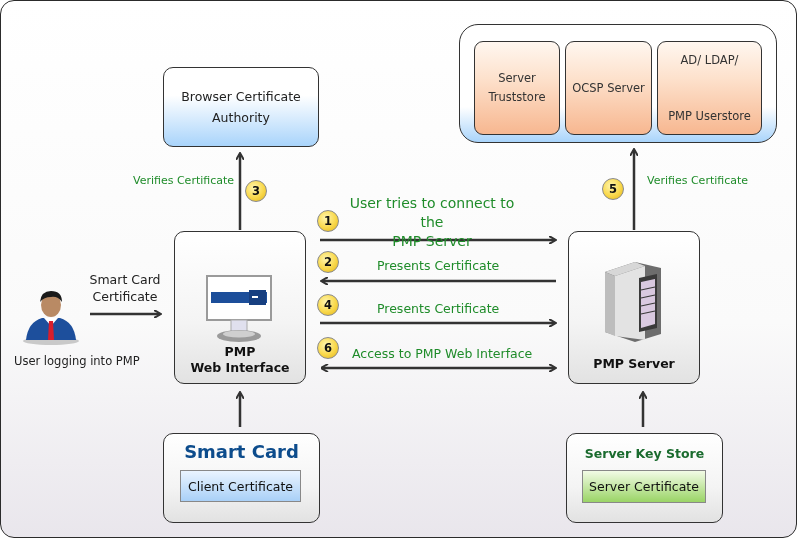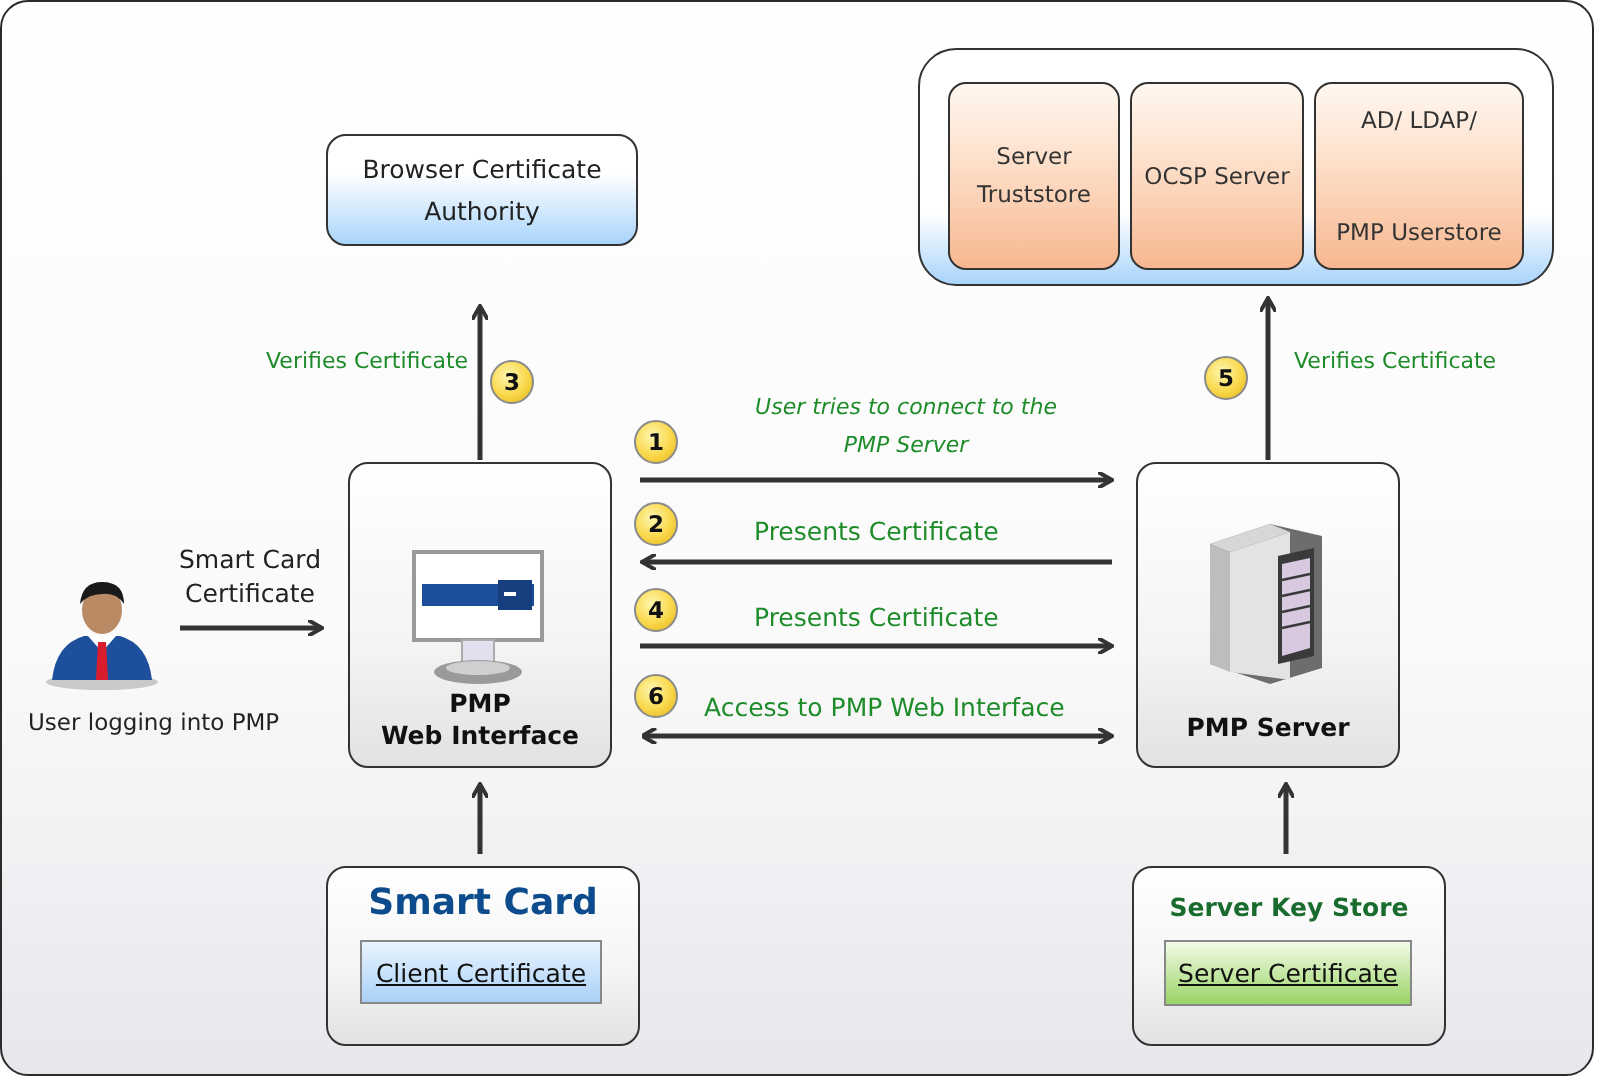--- a/index.html
+++ b/index.html
@@ -14,21 +14,21 @@
   .orange-box { background:linear-gradient(#fff7f0 0%, #fde1cc 40%, #f7b790 100%); border-radius:9px; border:1.2px solid #333; }
   .center-text { display:flex; flex-direction:column; align-items:center; justify-content:center; text-align:center; }
   .t13 { font-size:12.5px; color:#222; line-height:21px; }
   .t12 { font-size:11.5px; color:#333; line-height:19px; }
   .green { color:#1f8c2a; }
   .bold { font-weight:bold; }
   .badge { position:absolute; width:22px; height:22px; border-radius:50%; box-sizing:border-box;
            border:1.5px solid #8a8a8a; background:radial-gradient(circle at 40% 35%, #fff6b0 0%, #f9d84a 55%, #e0b21a 100%);
            font-size:11.5px; font-weight:bold; color:#111; display:flex; align-items:center; justify-content:center; }
   svg.arrows { position:absolute; left:0; top:0; }
-  .inner-cert { position:absolute; box-sizing:border-box; border:1px solid #888; display:flex; align-items:center; justify-content:center; font-size:12.5px; color:#111;text-decoration:underline; }
+  .inner-cert { position:absolute; box-sizing:border-box; border:1px solid #888; display:flex; align-items:center; justify-content:center; font-size:12.5px; color:#111; }
 </style>
 </head>
 <body>
 
 <div class="frame"></div>
 
 <svg class="arrows" width="800" height="541">
   <defs>
     <marker id="ah" markerWidth="8" markerHeight="8" refX="6" refY="4" orient="auto" markerUnits="userSpaceOnUse">
       <path d="M0,0 L7,4 L0,8" fill="none" stroke="#333" stroke-width="2"></path>
@@ -41,21 +41,21 @@
   <line x1="634" y1="230" x2="634" y2="150" stroke="#333" stroke-width="2.5" marker-end="url(#ah)"></line>
   <line x1="90" y1="314" x2="160" y2="314" stroke="#333" stroke-width="2.5" marker-end="url(#ah)"></line>
   <line x1="320" y1="240" x2="555" y2="240" stroke="#333" stroke-width="2.5" marker-end="url(#ah)"></line>
   <line x1="556" y1="281" x2="322" y2="281" stroke="#333" stroke-width="2.5" marker-end="url(#ah)"></line>
   <line x1="320" y1="323" x2="555" y2="323" stroke="#333" stroke-width="2.5" marker-end="url(#ah)"></line>
   <line x1="322" y1="368" x2="555" y2="368" stroke="#333" stroke-width="2.5" marker-end="url(#ah)" marker-start="url(#ahs)"></line>
   <line x1="240" y1="427" x2="240" y2="393" stroke="#333" stroke-width="2.5" marker-end="url(#ah)"></line>
   <line x1="643" y1="427" x2="643" y2="393" stroke="#333" stroke-width="2.5" marker-end="url(#ah)"></line>
 </svg>
 
-<div class="box blue-box center-text" style="left:163px; top:67px; width:156px; height:56px;">
+<div class="box blue-box center-text" style="left:163px; top:67px; width:156px; height:80px;">
   <span class="t13">Browser Certificate</span>
   <span class="t13">Authority</span>
 </div>
 
 <div class="box blue-box" style="left:459px; top:24px; width:318px; height:119px; background:linear-gradient(#ffffff 0%, #ffffff 70%, #a9d4fb 100%);border-radius:19px;">
   <div class="orange-box abs center-text" style="left:14px; top:16px; width:84px; height:92px;">
     <span class="t12">Server</span>
     <span class="t12">Truststore</span>
   </div>
   <div class="orange-box abs center-text" style="left:105px; top:16px; width:85px; height:92px;">
@@ -67,21 +67,21 @@
   </div>
 </div>
 
 <span class="abs green" style="left:133px; top:174px; font-size:11px;">Verifies Certificate</span>
 <div class="badge" style="left:245px; top:180px;">3</div>
 
 <div class="badge" style="left:602px; top:178px;">5</div>
 <span class="abs green" style="left:647px; top:174px; font-size:11px;">Verifies Certificate</span>
 
 <div class="badge" style="left:317px; top:210px;">1</div>
-<div class="abs center-text green" style="left:358px; top:194px; width:190px; font-size:11px; line-height:19px;font-style:italic;">
+<div class="abs center-text green" style="left:337px; top:194px; width:190px; font-size:14px; line-height:19px;">
   <span>User tries to connect to the</span>
   <span>PMP Server</span>
 </div>
 
 <div class="badge" style="left:317px; top:251px;">2</div>
 <span class="abs green" style="left:377px; top:258px; font-size:12.5px;">Presents Certificate</span>
 
 <div class="badge" style="left:317px; top:294px;">4</div>
 <span class="abs green" style="left:377px; top:301px; font-size:12.5px;">Presents Certificate</span>
 

